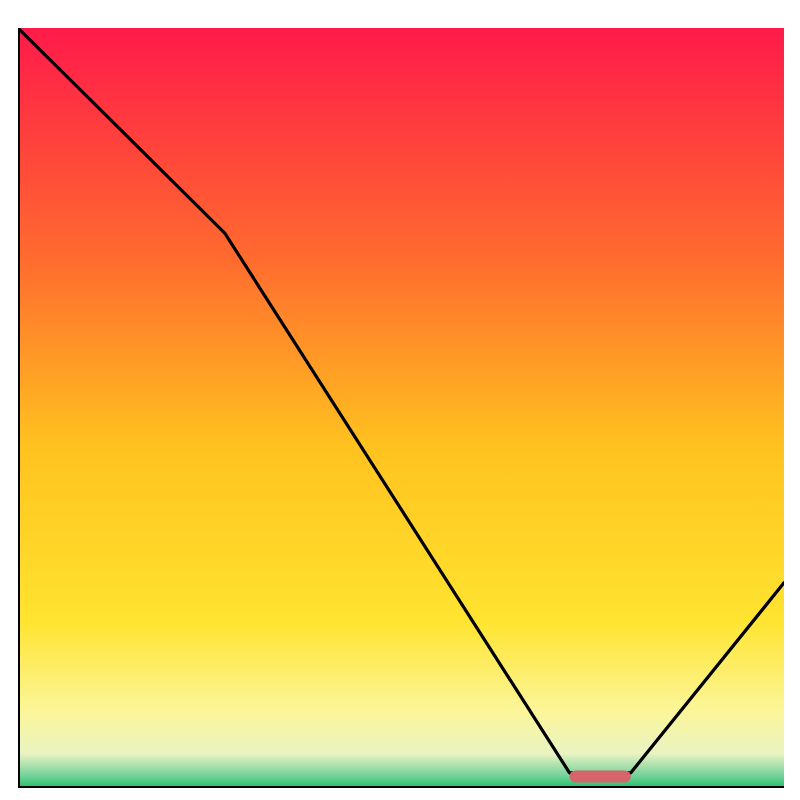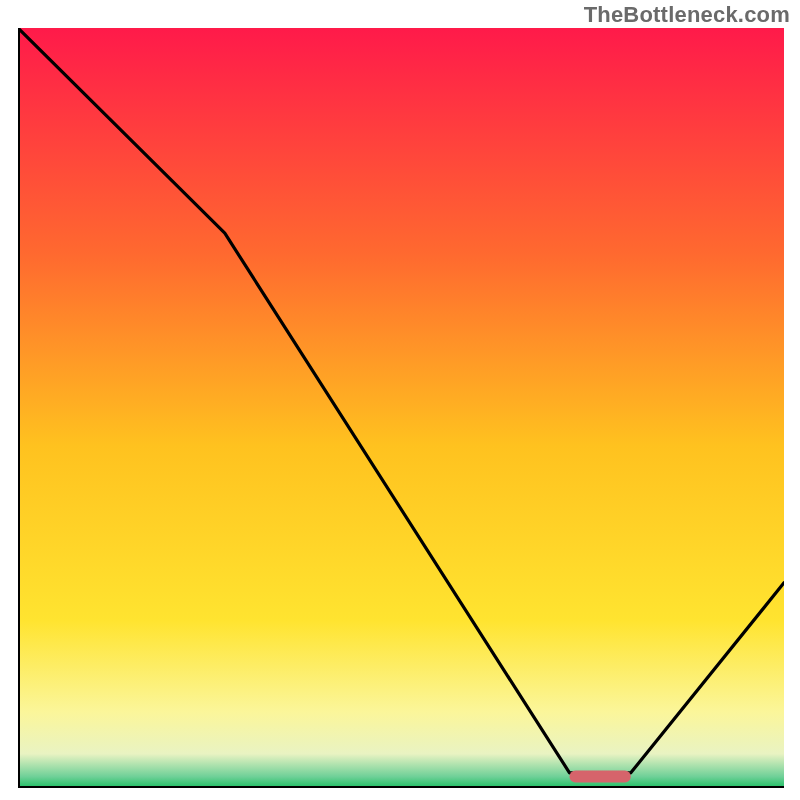--- a/index.html
+++ b/index.html
@@ -30,21 +30,20 @@
     left: 18px;
     top: 28px;
     width: 766px;
     height: 760px;
   }
 </style>
 </head>
 <body>
 
 <div class="container">
-  <div class="watermark">TheBottleneck.com</div>
 
   <svg class="plot" viewBox="0 0 766 760" preserveAspectRatio="none">
     <defs>
       <linearGradient id="bg-grad" x1="0" y1="0" x2="0" y2="1">
       <stop offset="0%" stop-color="#ff1a4a"></stop>
           <stop offset="30%" stop-color="#ff6a2f"></stop>
           <stop offset="55.00000000000001%" stop-color="#ffc21f"></stop>
           <stop offset="78%" stop-color="#ffe430"></stop>
           <stop offset="90%" stop-color="#fbf69a"></stop>
           <stop offset="95.5%" stop-color="#e9f3c2"></stop>

